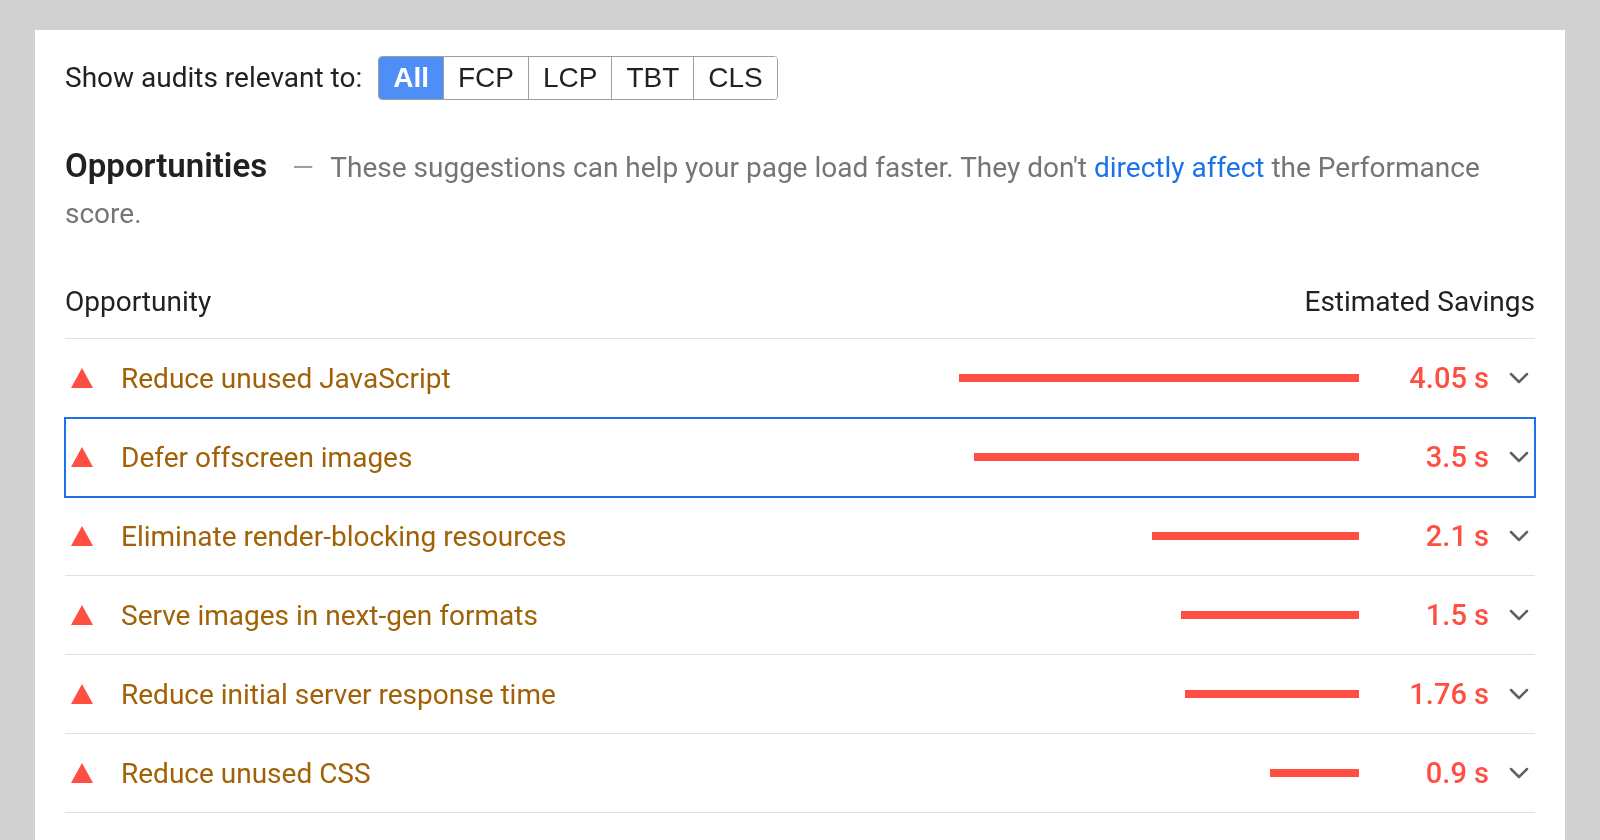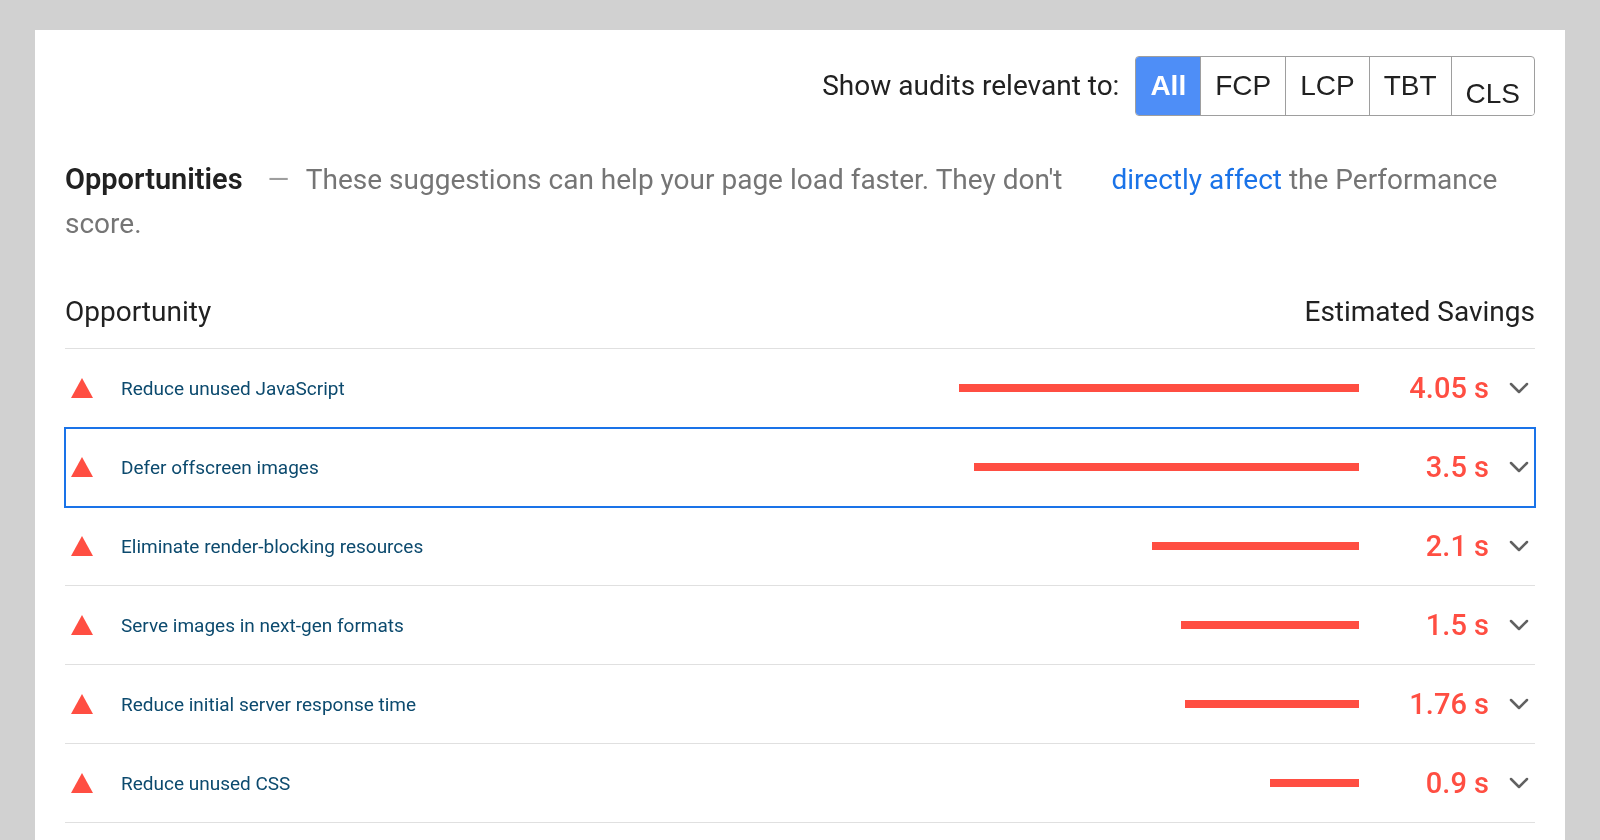--- a/index.html
+++ b/index.html
@@ -12,21 +12,20 @@
     }
     .panel {
       background: #fff;
       margin: 30px 35px 0 35px;
       height: 810px;
       padding: 0 30px;
       position: relative;
     }
     .filter-row {
       display: flex;
-      justify-content: flex-end;
       align-items: center;
       padding-top: 26px;
       gap: 16px;
     }
     .filter-label {
       font-size: 28px;
       color: #212121;
     }
     .filter-group {
       display: inline-flex;
@@ -37,44 +36,43 @@
     .filter-btn {
       font-size: 28px;
       color: #212121;
       background: #fff;
       border: none;
       border-right: 1px solid #9e9e9e;
       padding: 4px 14px;
       cursor: pointer;
       line-height: 1.2;
     }
-    .filter-btn:last-child { border-right: none; margin-top: 16px; }
+    .filter-btn:last-child { border-right: none; }
     .filter-btn.active {
       background: #4e8ef7;
       color: #fff;
       font-weight: bold;
     }
     .section-desc {
       margin-top: 40px;
       font-size: 28px;
       color: #757575;
       line-height: 1.6;
     }
     .section-title {
       font-weight: 600;
       color: #212121;
-      font-size: 29px;
+      font-size: 33px;
     }
     .section-dash {
       color: #9e9e9e;
       margin: 0 10px 0 18px;
     }
     .section-link {
       color: #1a73e8;
-      margin-left: 42px;
     }
     .table-header {
       display: flex;
       justify-content: space-between;
       margin-top: 48px;
       padding-bottom: 20px;
       border-bottom: 1px solid #e0e0e0;
     }
     .table-header span {
       font-size: 28px;
@@ -92,22 +90,22 @@
       outline: 2px solid #1a73e8;
       outline-offset: -1px;
     }
     .tri-icon {
       flex: 0 0 auto;
       margin-right: 28px;
     }
     .tri-icon svg { display: block; }
     .opp-label {
       flex: 1 1 auto;
-      font-size: 19px;
-      color: #0c4a6e;
+      font-size: 28px;
+      color: #a16207;
     }
     .bar-cell {
       flex: 0 0 400px;
       display: flex;
       justify-content: flex-end;
       align-items: center;
       margin-right: 20px;
     }
     .bar {
       height: 8px;

